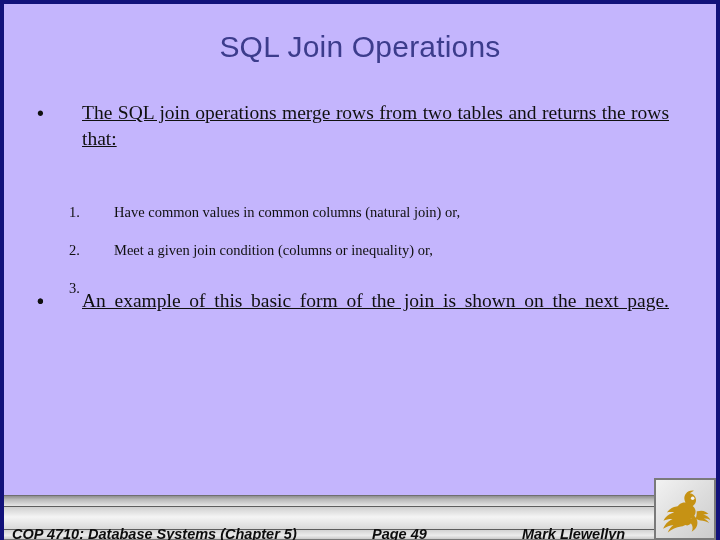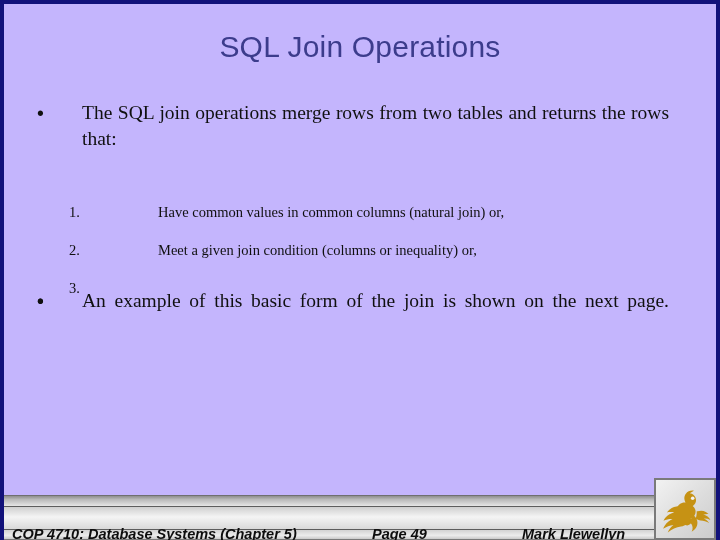--- a/index.html
+++ b/index.html
@@ -64,21 +64,21 @@
     text-justify: inter-word;
   }
   .lvl1 .marker {
     position: absolute;
     left: 33px;
     top: 0;
     font-size: 19.5px;
     line-height: 26px;
     font-family: "Liberation Sans", "DejaVu Sans", sans-serif;
   }
-  .lvl1 .txt { display: block; }
+  .lvl1 .txt { display: block; text-decoration: underline; }
   
   .lvl1 .txt::after {
     content: "";
     display: inline-block;
     width: 100%;
   }
 
   
   .lvl2 {
     padding-left: 110px;
@@ -88,21 +88,21 @@
     text-align: justify;
     text-justify: inter-word;
   }
   .lvl2 .marker {
     position: absolute;
     left: 65px;
     top: 0;
     font-size: 14.5px;
     line-height: 20px;
   }
-  .lvl2 .txt { display: block; margin-left: 44px; }
+  .lvl2 .txt { display: block; }
   .lvl2.justify-all .txt::after {
     content: "";
     display: inline-block;
     width: 100%;
   }
 
   
   .sp-1 { margin-top: 0px; }
   .sp-2 { margin-top: 24px; }
   .sp-3 { margin-top: 18px; }

